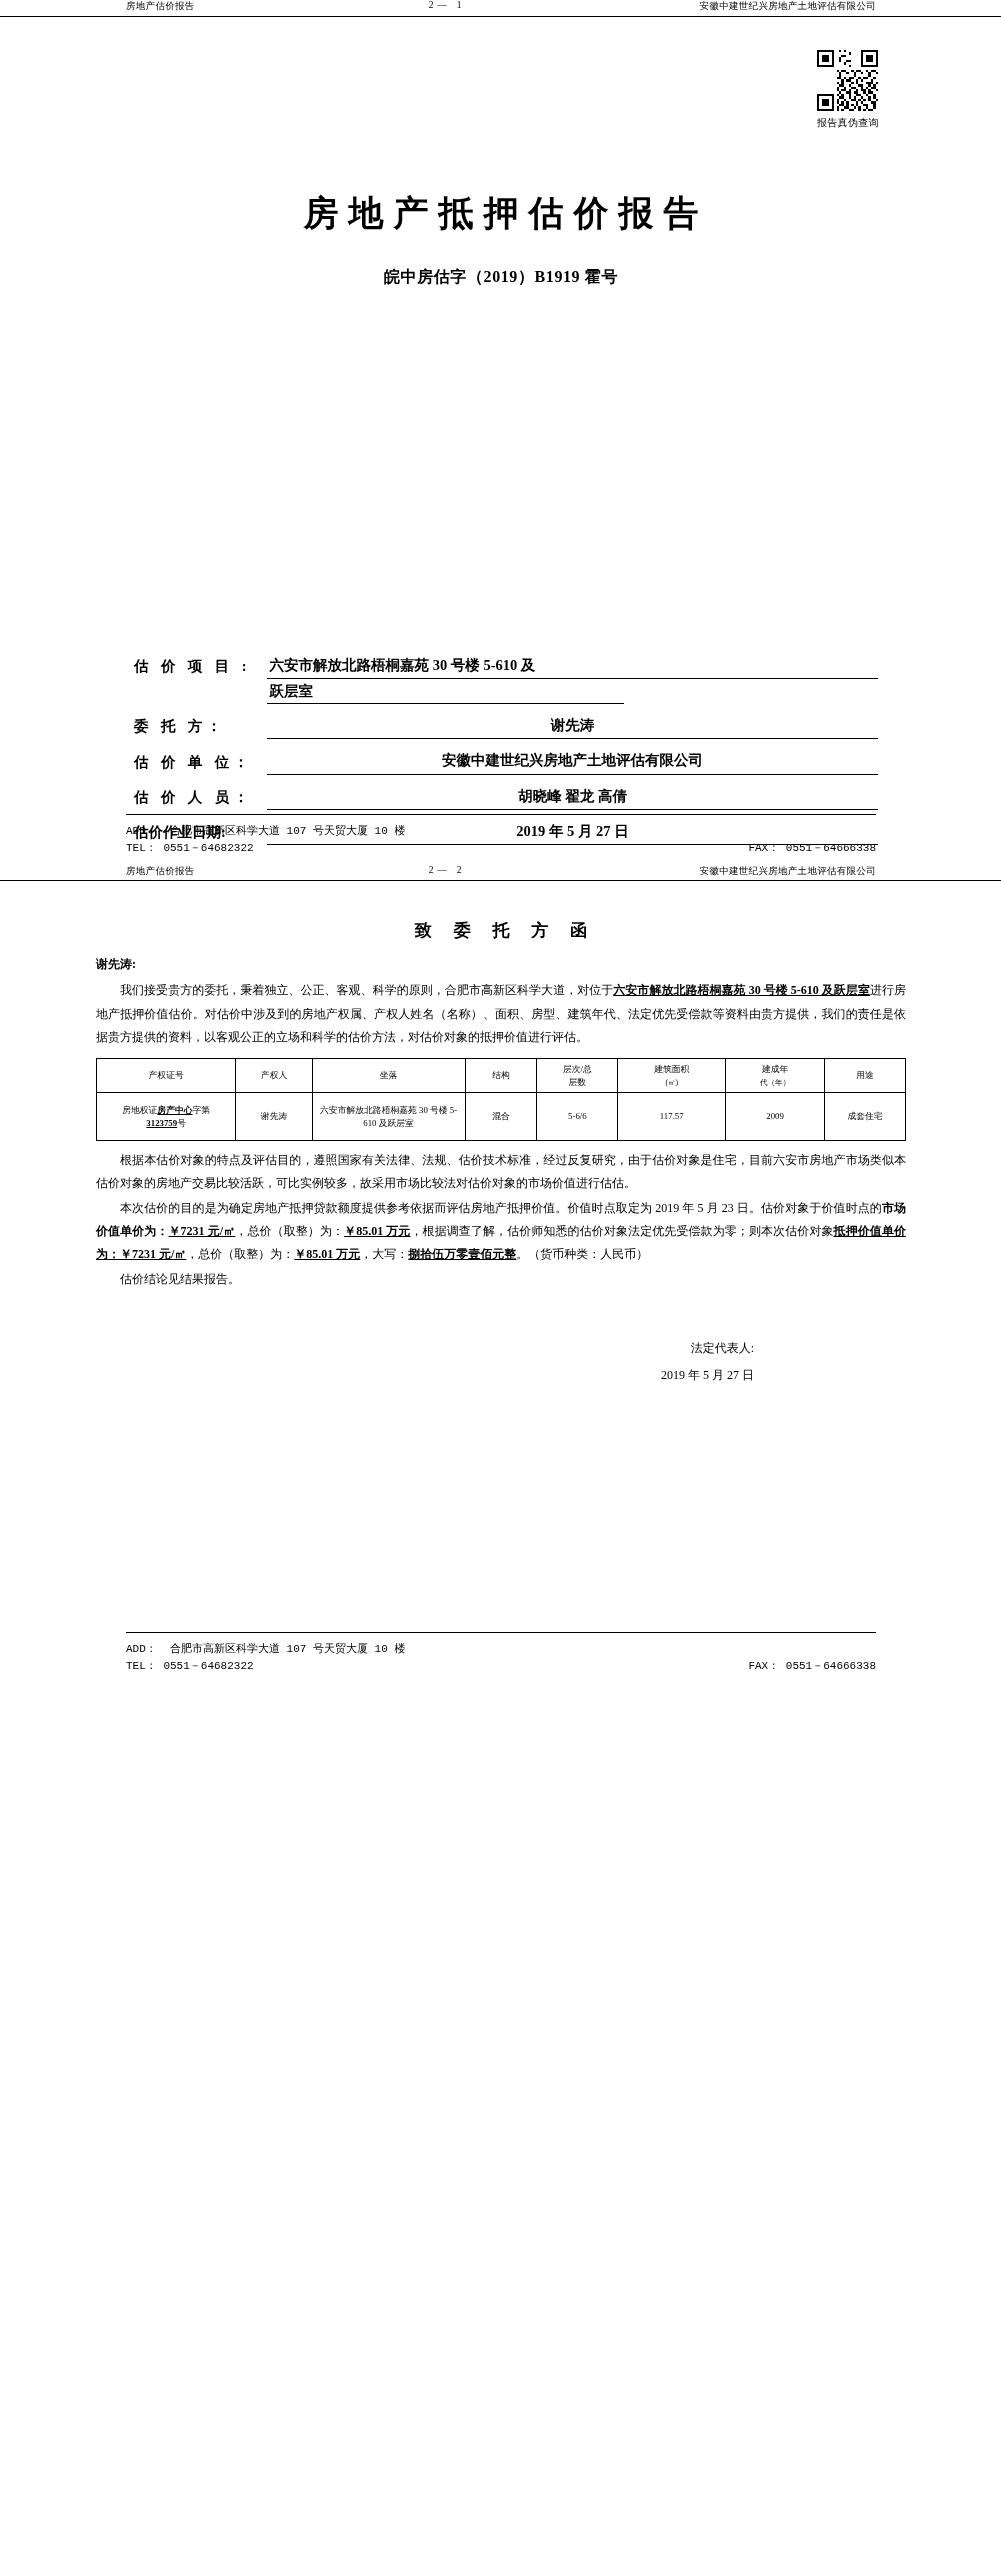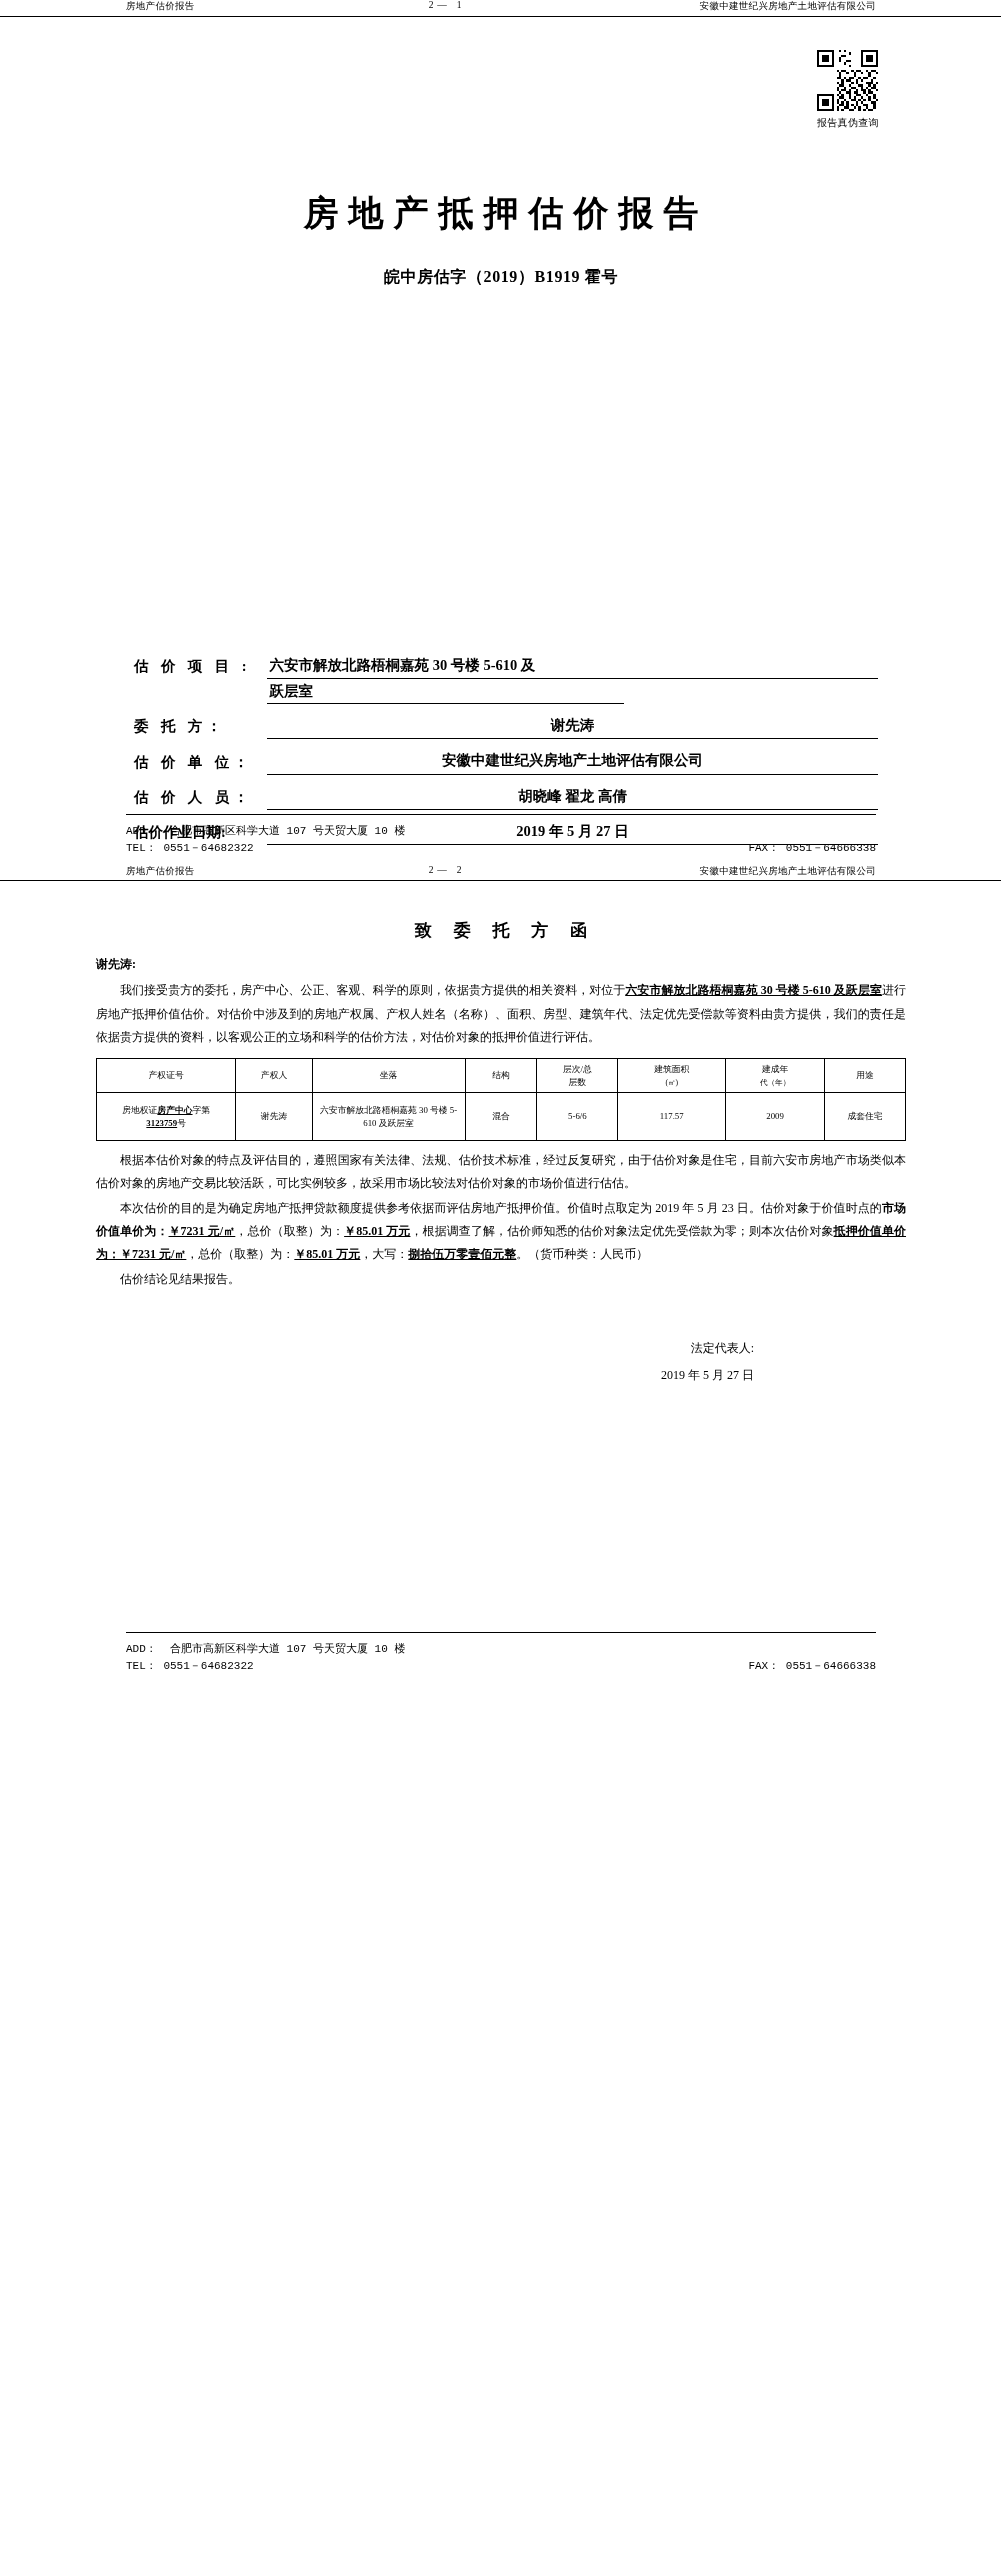--- a/index.html
+++ b/index.html
@@ -366,21 +366,21 @@
   </div>
 
   <div class="letter">
 
     <div class="letter-title">致 委 托 方 函</div>
 
     <div class="body-wrap">
       <div class="salute">谢先涛:</div>
 
       <p class="para">
-        <span>我们接受贵方的委托，房产中心、公正、客观、科学的原则，依据贵方提供的相关资料，对位于</span><span class="bu">六安市解放北路梧桐嘉苑 30 号楼 5-610 及跃层室</span><span>进行房地产抵押价值估价。对估价中涉及到的房地产权属、产权人姓名（名称）、面积、房型、建筑年代、法定优先受偿款等资料由贵方提供，我们的责任是依据贵方提供的资料，以客观公正的立场和科学的估价方法，对估价对象的抵押价值进行评估。</span>
+        <span>我们接受贵方的委托，秉着独立、公正、客观、科学的原则，合肥市高新区科学大道，对位于</span><span class="bu">六安市解放北路梧桐嘉苑 30 号楼 5-610 及跃层室</span><span>进行房地产抵押价值估价。对估价中涉及到的房地产权属、产权人姓名（名称）、面积、房型、建筑年代、法定优先受偿款等资料由贵方提供，我们的责任是依据贵方提供的资料，以客观公正的立场和科学的估价方法，对估价对象的抵押价值进行评估。</span>
       </p>
 
 
       <table class="info">
         <colgroup>
           <col style="width:15.5%">
             <col style="width:8.5%">
             <col style="width:17%">
             <col style="width:8%">
           <col style="width:9%">

